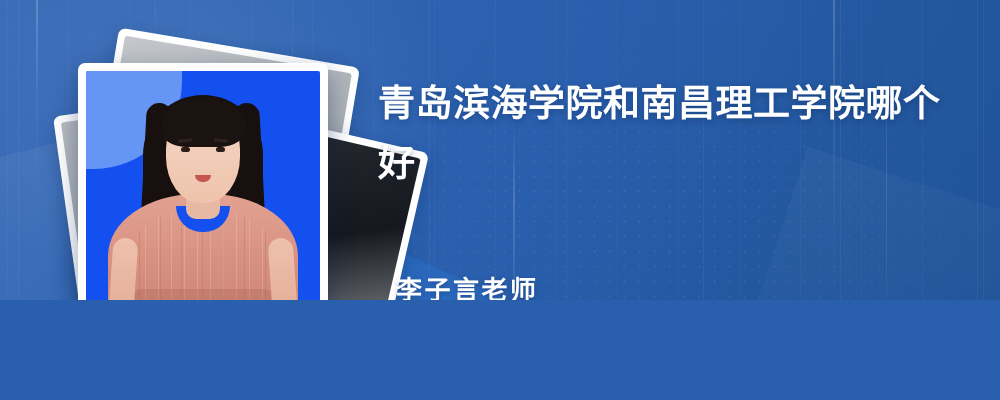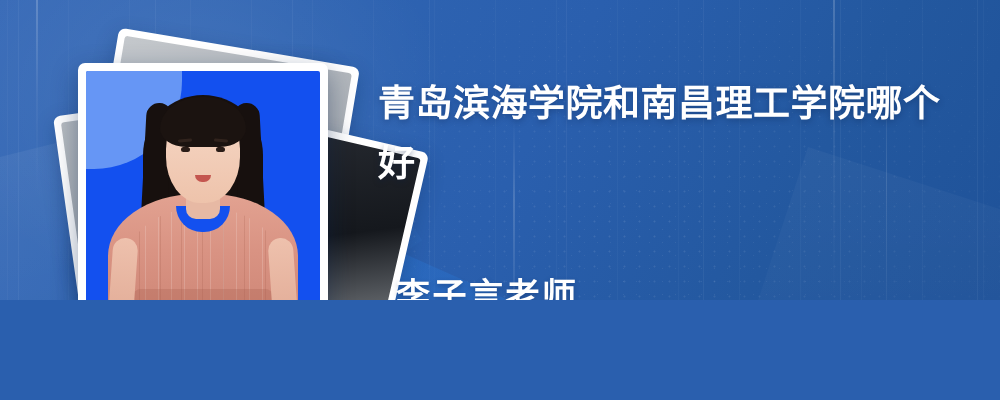--- a/index.html
+++ b/index.html
@@ -333,21 +333,21 @@
     line-height:1.62;
     letter-spacing:0.5px;
     text-shadow:0 2px 6px rgba(8,30,70,0.35);
   }
 
   .byline { position:absolute; left:0; top:274px; width:420px; }
 
   .author-name {
     display:block;
     color:#ffffff;
-    font-size:34px;
+    font-size:26px;
     font-weight:bold;
     letter-spacing:2.5px;
     padding-left:18px;
     line-height:1.25;
     text-shadow:0 2px 5px rgba(8,30,70,0.32);
   }
   .author-role {
     display:block;
     margin-top:8px;
     color:rgba(255,255,255,0.86);

